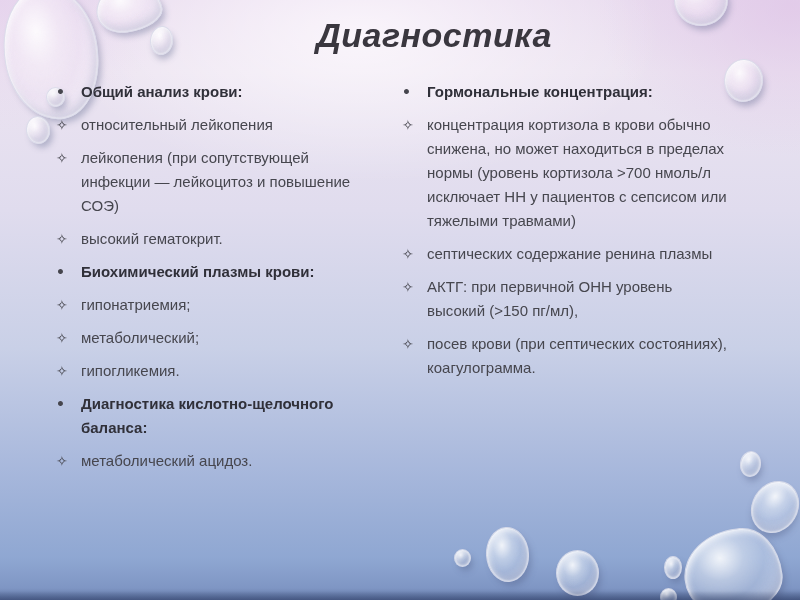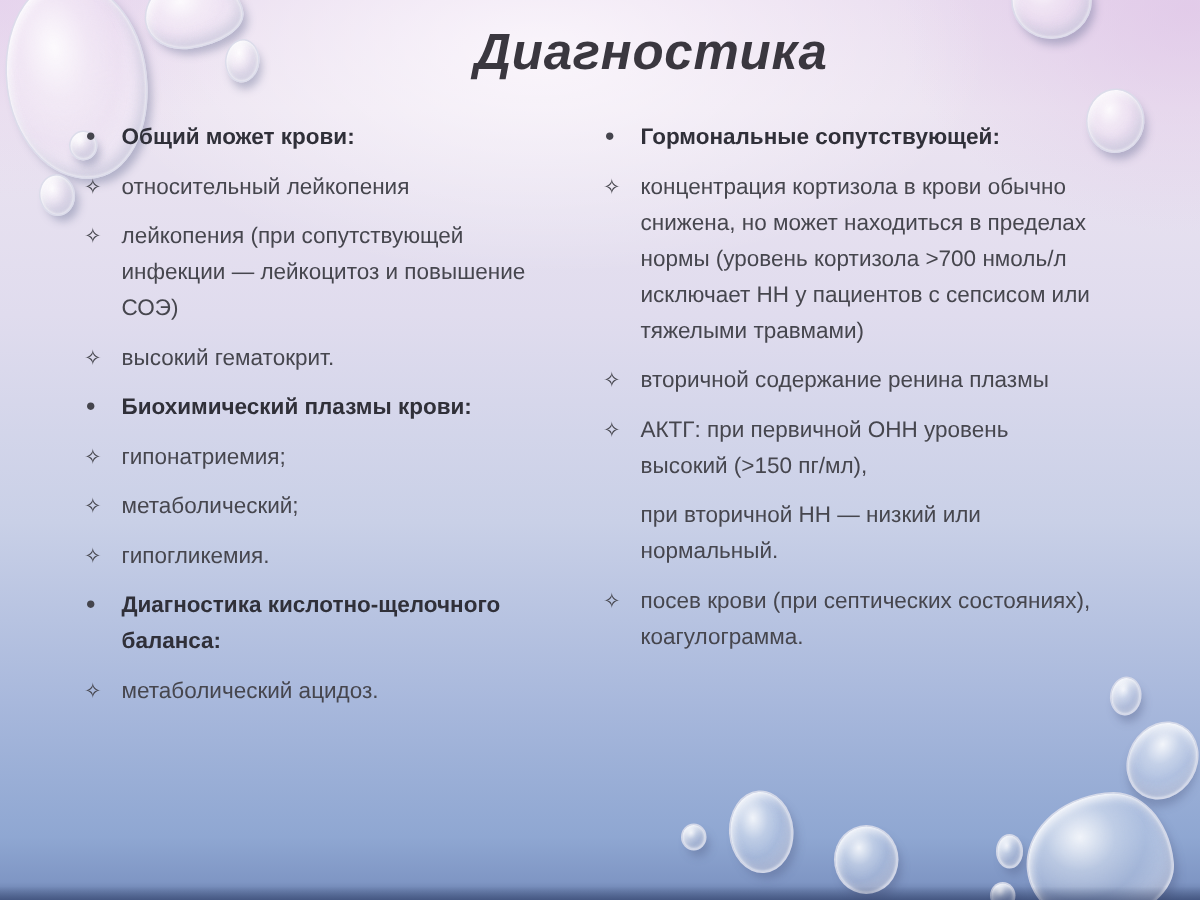--- a/index.html
+++ b/index.html
@@ -92,21 +92,21 @@
   <div class="bubble blue" style="left:740px;top:451px;width:19px;height:24px;transform:rotate(8deg);"></div>
   <div class="bubble blue" style="left:752px;top:480px;width:44px;height:52px;transform:rotate(30deg);"></div>
   <div class="bubble blue" style="left:684px;top:529px;width:96px;height:84px;transform:rotate(-6deg);border-radius:60% 40% 55% 45%/55% 60% 42% 48%;"></div>
   <div class="bubble blue" style="left:660px;top:588px;width:15px;height:16px;"></div>
 
   <div class="title">Диагностика</div>
 
   <div class="column" id="left-column">
       <div class="item header">
         <span class="bullet">•</span>
-        <span class="text">Общий может крови:</span>
+        <span class="text">Общий анализ крови:</span>
       </div>
       <div class="item sub">
         <span class="bullet">✧</span>
         <span class="text">относительный лейкопения</span>
       </div>
       <div class="item sub">
         <span class="bullet">✧</span>
         <span class="text">лейкопения (при сопутствующей инфекции — лейкоцитоз и повышение СОЭ)</span>
       </div>
       <div class="item sub">
@@ -134,37 +134,33 @@
         <span class="text">Диагностика кислотно-щелочного баланса:</span>
       </div>
       <div class="item sub">
         <span class="bullet">✧</span>
         <span class="text">метаболический ацидоз.</span>
       </div>
     </div>
   <div class="column" id="right-column">
       <div class="item header">
         <span class="bullet">•</span>
-        <span class="text">Гормональные сопутствующей:</span>
+        <span class="text">Гормональные концентрация:</span>
       </div>
       <div class="item sub">
         <span class="bullet">✧</span>
         <span class="text">концентрация кортизола в крови обычно снижена, но может находиться в пределах нормы (уровень кортизола &gt;700 нмоль/л исключает НН у пациентов с сепсисом или тяжелыми травмами)</span>
       </div>
       <div class="item sub">
         <span class="bullet">✧</span>
-        <span class="text">вторичной содержание ренина плазмы</span>
+        <span class="text">септических содержание ренина плазмы</span>
       </div>
       <div class="item sub">
         <span class="bullet">✧</span>
         <span class="text">АКТГ:  при первичной ОНН уровень высокий (&gt;150 пг/мл),</span>
-      </div>
-      <div class="item cont">
-        <span class="bullet">•</span>
-        <span class="text">при вторичной НН — низкий или нормальный.</span>
       </div>
       <div class="item sub">
         <span class="bullet">✧</span>
         <span class="text">посев крови (при септических состояниях), коагулограмма.</span>
       </div>
     </div>
 
 </div>
 
 </body></html>

